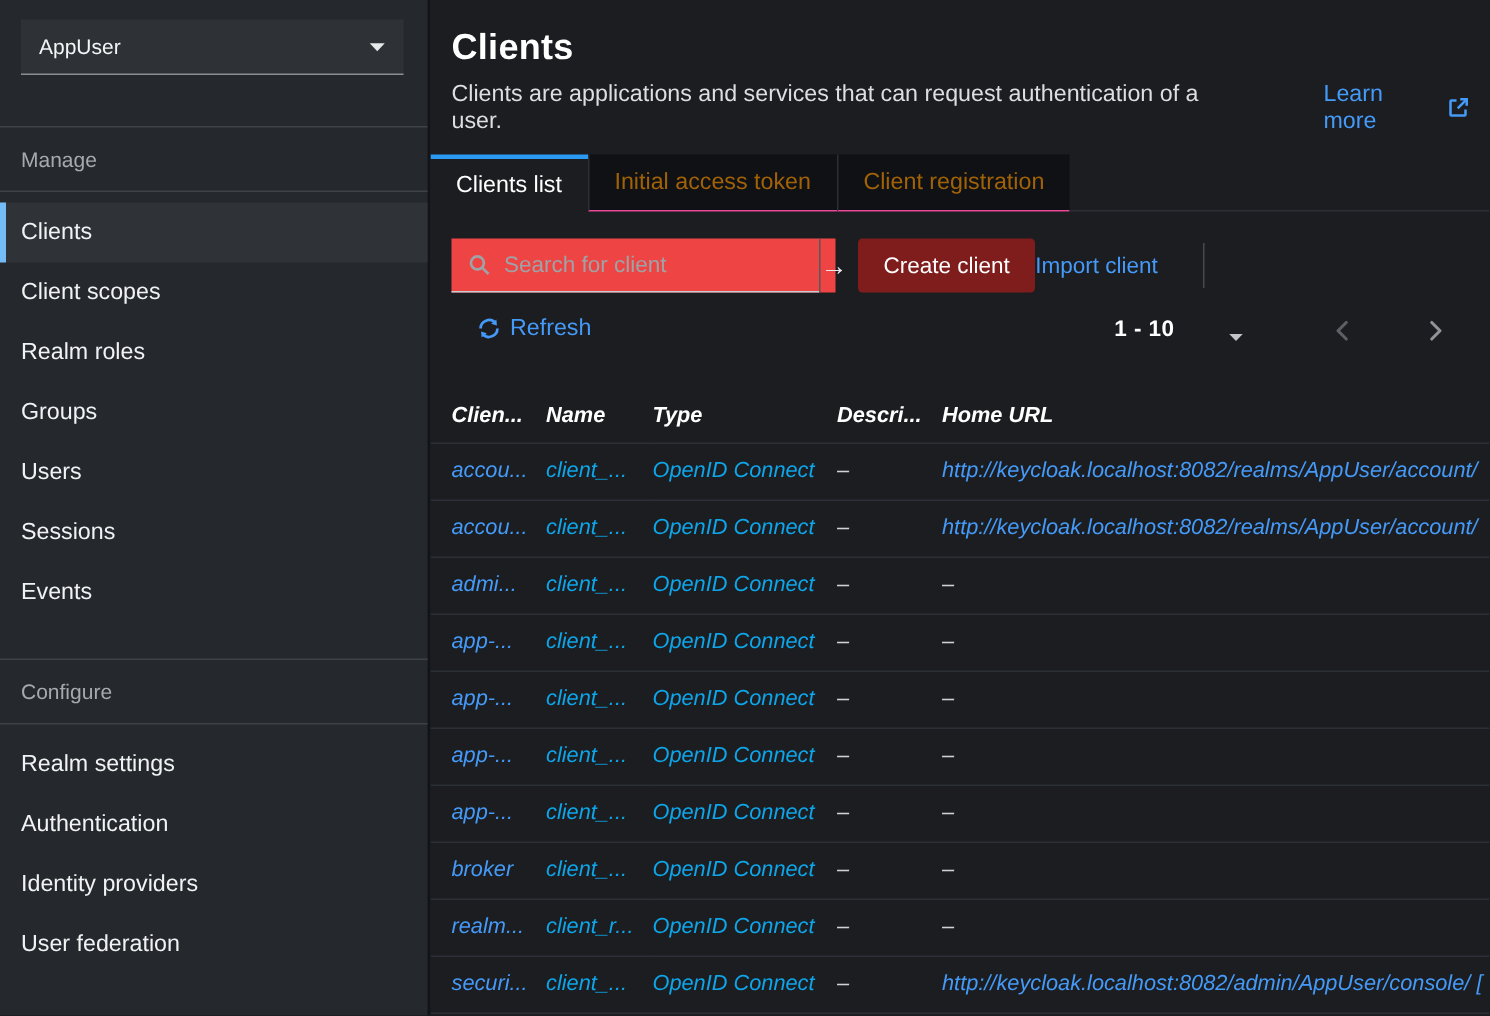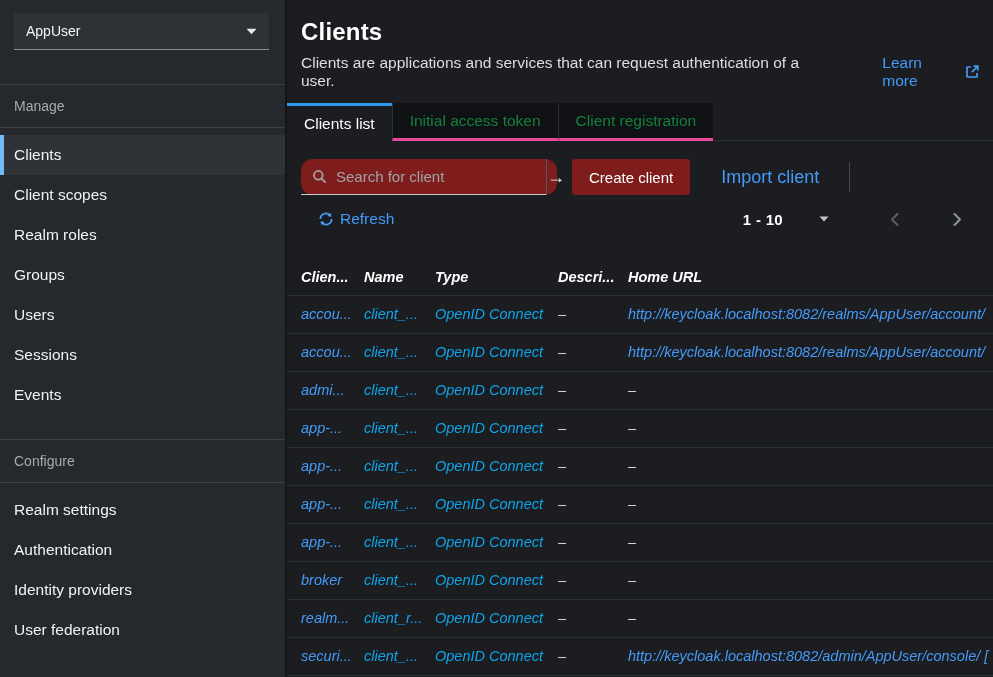--- a/index.html
+++ b/index.html
@@ -38,47 +38,47 @@
   
   .main { flex:1; overflow:hidden; }
   .page-header { padding:18px 14px 0 14px; }
   .page-title { font-size:24px; font-weight:600; color:#ffffff; letter-spacing:.2px; }
   .page-desc { margin-top:8px; font-size:15.5px; color:#dcdee0; display:flex; align-items:center;gap:40px; }
   .learn-more { margin-left:14px; color:#459af8; text-decoration:none; display:inline-flex; align-items:center; gap:5px; cursor:pointer; }
   
   .tabs { display:flex; margin-top:13px; height:38px; }
   .tab { display:flex; align-items:center; padding:0 17px; font-size:15.5px; cursor:pointer; }
   .tab.active { border-top:3px solid #2b9af3; background:#1b1d21; color:#ffffff; }
-  .tab.inactive { background:#0f1114; color:#15803d; border-bottom:3px solid #ec4899; border-left:1px solid #2c2f34; }
+  .tab.inactive { background:#0f1114; color:#a16207; border-bottom:1px solid #ec4899; border-left:1px solid #2c2f34; }
   .tab.inactive:last-of-type { border-right:1px solid #2c2f34; }
   .tabs-filler { flex:1; border-bottom:1px solid #2c2f34; }
   
   .toolbar { display:flex; align-items:center; margin:18px 14px 0 14px; }
-  .search-group { display:flex; width:256px; height:36px; background:#7f1d1d;border-radius:12px; }
+  .search-group { display:flex; width:256px; height:36px; background:#ef4444; }
   .search-box { flex:1; display:flex; align-items:center; gap:9px; padding:0 11px; border-bottom:1px solid #c9ccd0; }
   .search-box input {
     flex:1; background:transparent; border:none; outline:none;
     color:#e9eaec; font-size:15px; font-family:"Liberation Sans",sans-serif; min-width:0;
   }
   .search-box input::placeholder { color:#9fa2a6; }
   .search-arrow-btn {
     width:50px; border:none; border-left:1px solid #55585d; background:transparent;
     color:#e8e9ea; font-size:18px; cursor:pointer; display:flex; align-items:center; justify-content:center;
   }
   .btn-primary {
     margin-left:15px; height:36px; padding:0 17px;
     background:#7f1d1d; color:#ffffff; font-size:15px; font-family:"Liberation Sans",sans-serif;
     border:none; border-radius:3px; cursor:pointer;
   }
-  .import-link { margin-left:31px; color:#459af8; font-size:18px; text-decoration:none; cursor:pointer; }
+  .import-link { color:#459af8; font-size:15px; text-decoration:none; cursor:pointer; }
   .toolbar-divider { width:1px; height:30px; background:#47494e; margin-left:30px; }
   
   .refresh-row { display:flex; align-items:center; justify-content:space-between; margin:10px 30px 0 32px; height:28px; }
   .refresh { display:flex; align-items:center; gap:7px; color:#459af8; font-size:15.5px; cursor:pointer; }
-  .pagination { display:flex; align-items:center;gap:18px; }
+  .pagination { display:flex; align-items:flex-end;gap:18px; }
   .page-range { color:#ffffff; font-weight:700; font-size:15px; letter-spacing:.3px; }
   .pg-caret { margin-left:18px; cursor:pointer; display:flex; }
   .pg-chev { background:none; border:none; cursor:pointer; display:flex; padding:0; }
   .pg-chev.prev { margin-left:42px; }
   .pg-chev.next { margin-left:34px; }
   
   table { margin-top:26px; width:100%; border-collapse:collapse; table-layout:fixed; font-size:14.5px;font-style:italic; }
   th {
     text-align:left; color:#ffffff; font-weight:700; height:36px;
     border-bottom:1px solid #2c3036; padding:0 8px 0 0; white-space:nowrap; overflow:hidden;

